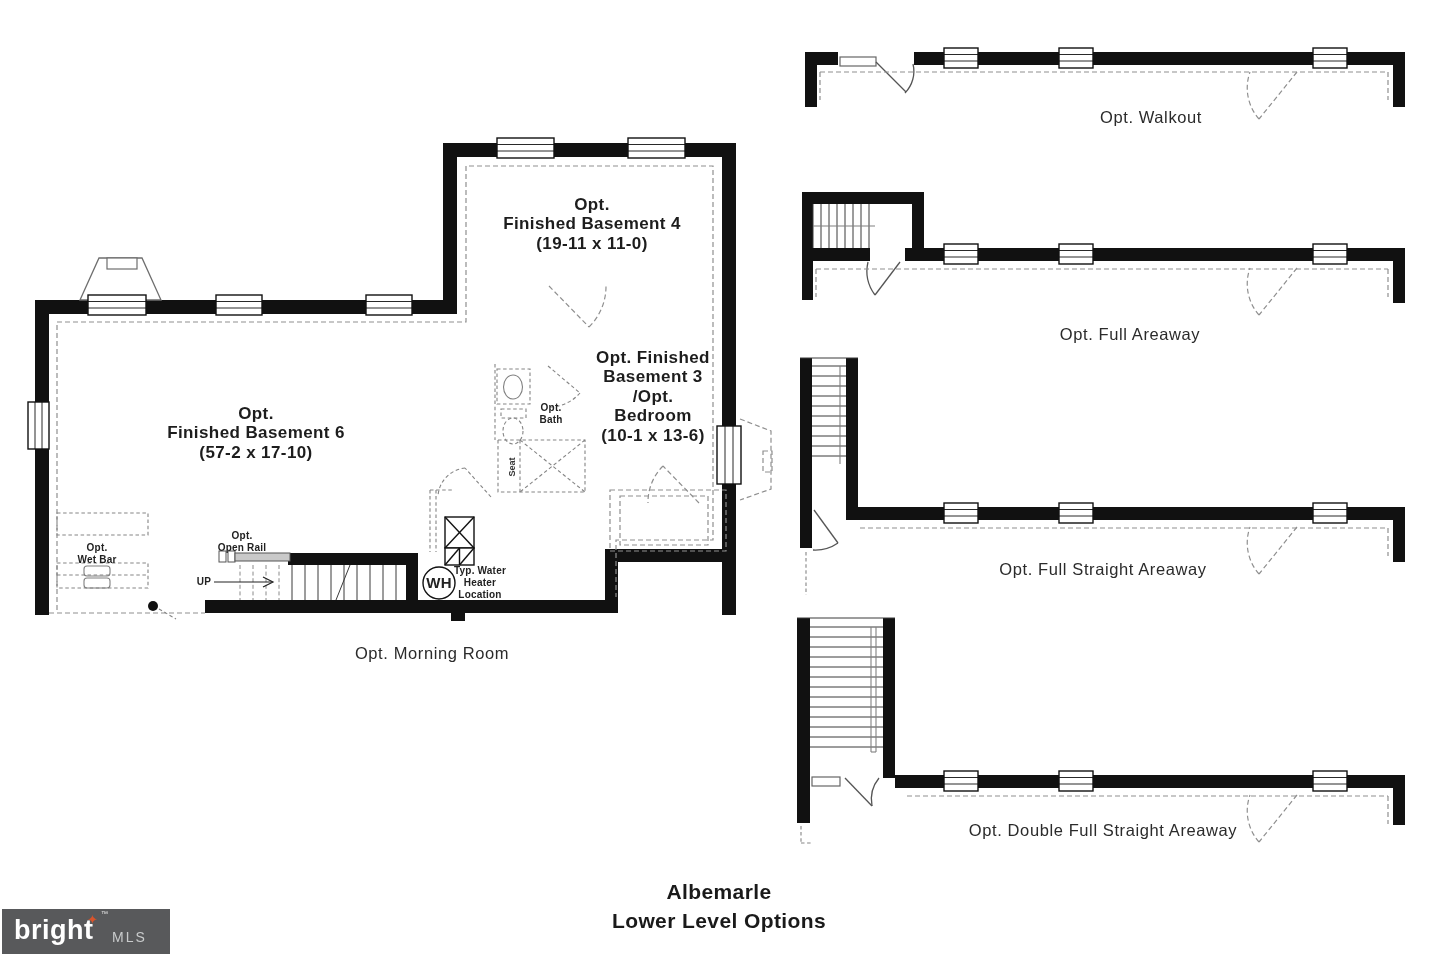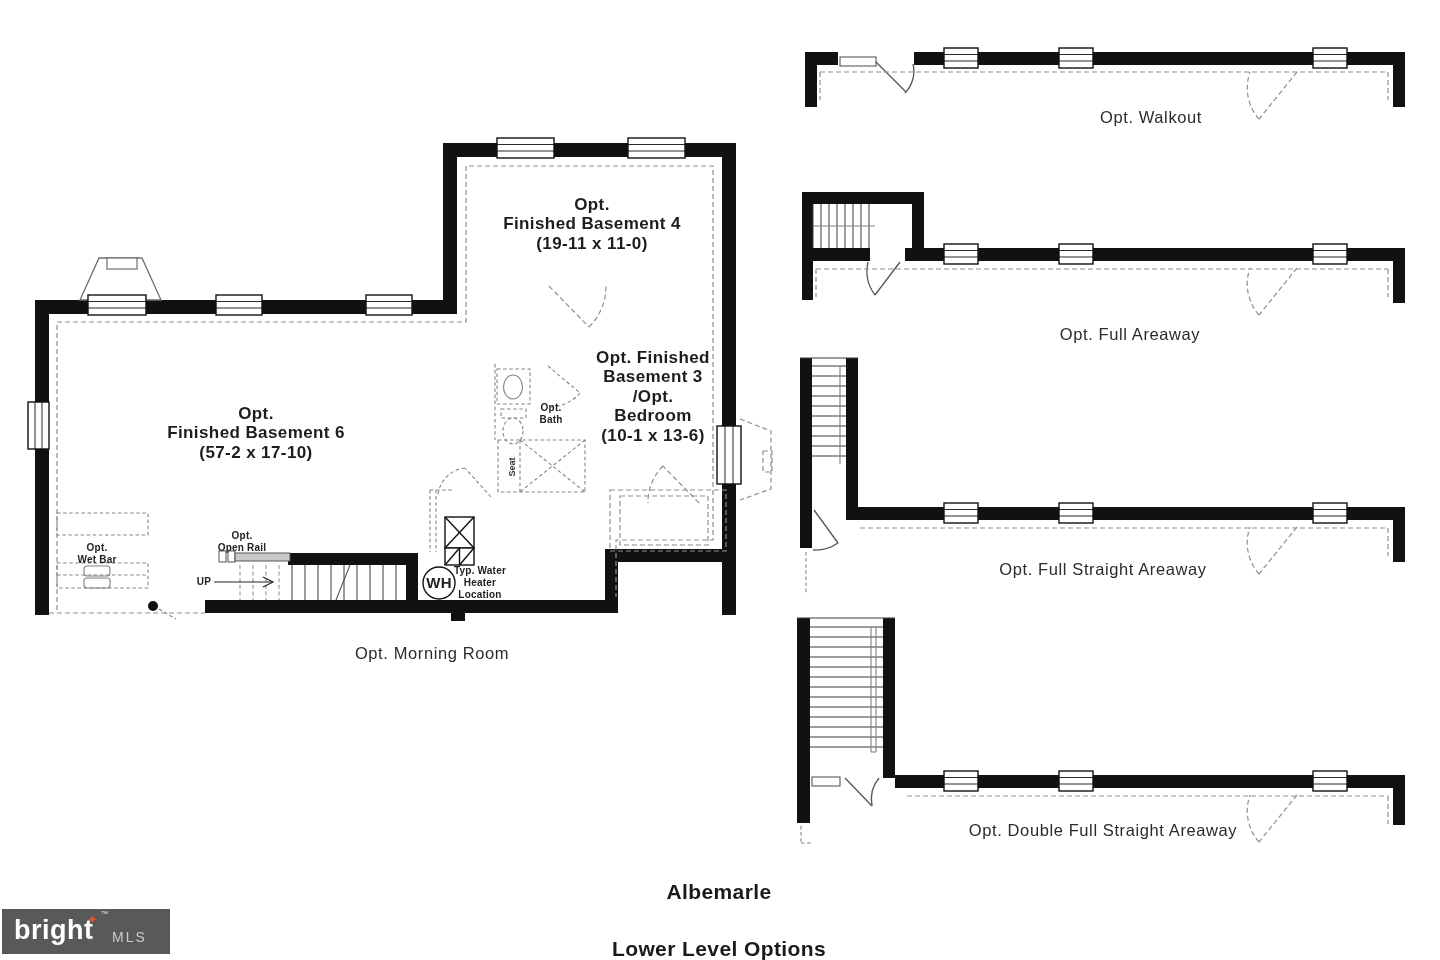--- a/index.html
+++ b/index.html
@@ -4,21 +4,21 @@
 <style>
   html,body{margin:0;padding:0;background:#fff;}
   #canvas{position:relative;width:1440px;height:960px;background:#ffffff;overflow:hidden;
           font-family:"Liberation Sans","DejaVu Sans",sans-serif;color:#1a1a1a;}
   #drawing{position:absolute;left:0;top:0;}
   .lbl{position:absolute;transform:translate(-50%,-50%);text-align:center;white-space:nowrap;line-height:1.16;}
   .room{font-size:17px;font-weight:bold;letter-spacing:.4px;color:#1d1d1d;line-height:1.14;}
   .tiny{font-size:10px;font-weight:bold;letter-spacing:.2px;color:#222;line-height:1.18;}
   .opt{font-size:16.5px;font-weight:normal;letter-spacing:.6px;color:#2b2b2b;}
   .title1{font-size:21px;font-weight:bold;letter-spacing:.4px;}
-  .title2{font-size:21px;font-weight:bold;letter-spacing:.4px;margin-top:28px;}
+  .title2{font-size:21px;font-weight:bold;letter-spacing:.4px;}
   .seat{position:absolute;transform:translate(-50%,-50%) rotate(-90deg);font-size:9px;font-weight:bold;color:#333;}
   #logo{position:absolute;left:2px;top:909px;width:168px;height:45px;background:#58595b;}
   #logo .brand{position:absolute;left:12px;top:6px;font-size:27px;font-weight:bold;color:#fff;letter-spacing:.5px;}
   #logo .star{position:absolute;left:85px;top:3px;font-size:13px;color:#d7542c;}
   #logo .tm{position:absolute;left:99px;top:1px;font-size:7px;color:#e8e8e8;}
   #logo .mls{position:absolute;left:110px;top:20px;font-size:14px;color:#c9cbcc;letter-spacing:2px;}
   svg .wall{fill:#111;stroke:none;}
   svg .win{fill:#fff;stroke:#111;stroke-width:1.4;}
   svg .wl{stroke:#111;stroke-width:.9;fill:none;}
   svg .d{stroke:#8f8f8f;stroke-width:1.2;fill:none;stroke-dasharray:5,3;}

